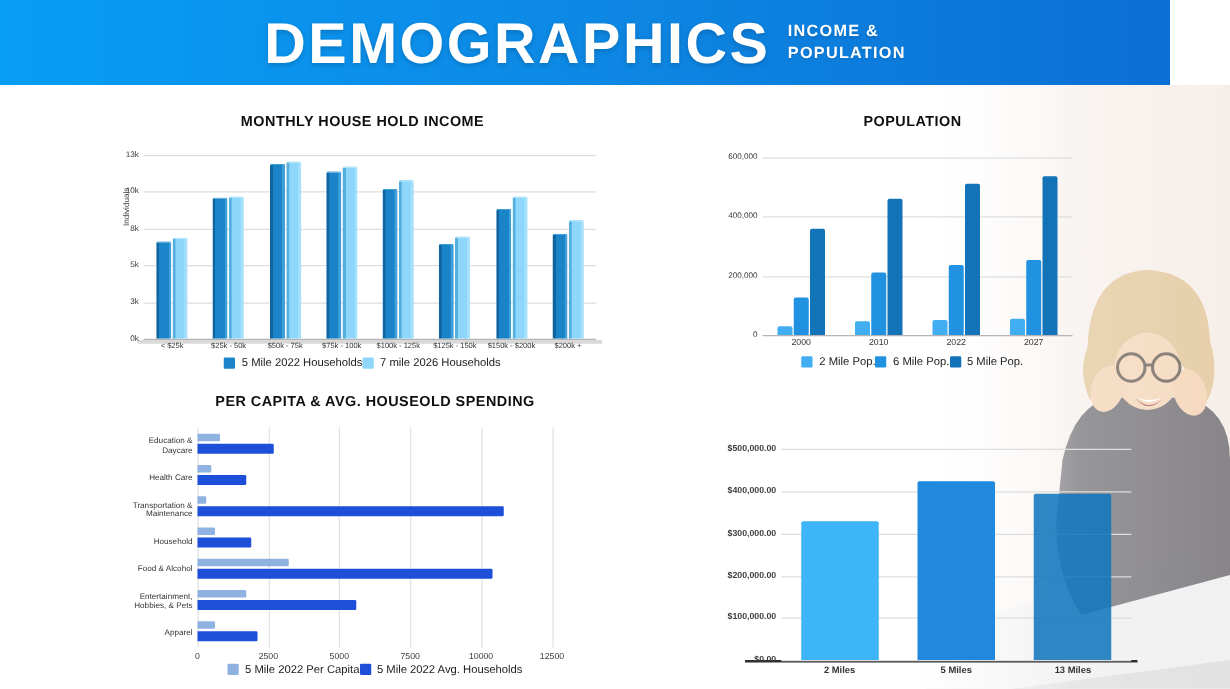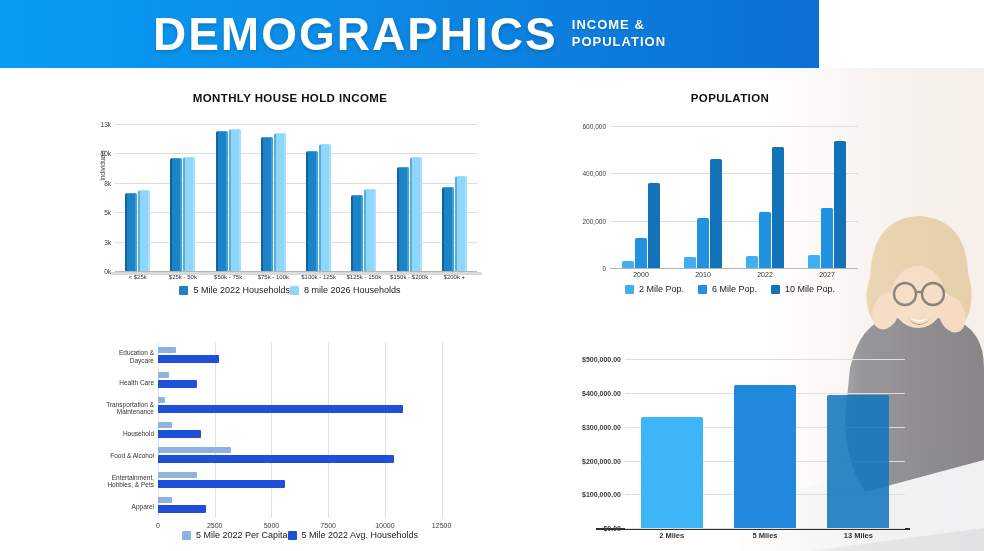--- a/index.html
+++ b/index.html
@@ -1,21 +1,21 @@
 <!DOCTYPE html>
 <html><head>
 <meta charset="utf-8">
 <style>
   * { margin:0; padding:0; box-sizing:border-box; }
   html,body { width:984px; height:551px; overflow:hidden; background:#ffffff;
     font-family:"Liberation Sans", sans-serif; }
   #page { position:relative; width:984px; height:551px; background:#ffffff; }
 
   
-  #header { position:absolute; left:0; top:0; width:819px; height:68px;
+  #header { position:absolute; left:0; top:0; width:936px; height:68px;
     background:linear-gradient(90deg,#089df6 0%,#0d86e2 55%,#0b6fd4 100%);
     display:flex; align-items:center; justify-content:center; z-index:3; }
   #header .title { font-size:46px; font-weight:bold; color:#ffffff; letter-spacing:2px;
     text-shadow:0 2px 4px rgba(0,0,0,0.18); line-height:1; }
   #header .subtitle { margin-left:14px; color:#ffffff; font-size:13px; font-weight:bold;
     letter-spacing:1px; line-height:1.3; text-shadow:0 1px 2px rgba(0,0,0,0.15); }
 
   
   #photo-layer { position:absolute; left:740px; top:68px; width:244px; height:483px; z-index:0; }
 
@@ -50,21 +50,21 @@
     background:#d9d9d9; border-radius:2px; }
   #income-ylabel { position:absolute; left:-16px; top:70px; width:60px; text-align:center;
     font-size:6.5px; color:#444; transform:rotate(-90deg); }
   #legend-income { top:193px; }
 
   
   #chart-pop { left:588px; top:92px; width:284px; height:218px; }
   .plot-pop { left:22px; top:27px; width:248px; height:149px; }
   .plot-pop .ytick { left:-46px; width:42px; text-align:right; }
   .plot-pop .cat { font-size:7px; }
-  #legend-pop { top:192px; gap:14px; }
+  #legend-pop { top:192px; }
 
   
   #chart-spend { left:98px; top:316px; width:404px; height:235px; }
   .plot-spend { left:60px; top:26px; width:304px; height:176px; }
   .hrows { position:absolute; inset:0; display:flex; flex-direction:column;
     justify-content:space-around; }
   .hrow { display:flex; flex-direction:column; gap:2px; justify-content:center; }
   .hbar { border-radius:0 1px 1px 0; }
   .hcats { position:absolute; left:-60px; top:0; width:56px; height:100%;
     display:flex; flex-direction:column; justify-content:space-around; }
@@ -192,21 +192,21 @@
           <div class="cat">$200k +</div>
         </div>
       </div>
     <div class="legend" id="legend-income">
         <div class="leg-item">
           <div class="swatch" style="background: rgb(27, 131, 200);"></div>
           <div class="leg-label">5 Mile 2022 Households</div>
         </div>
         <div class="leg-item">
           <div class="swatch" style="background: rgb(142, 215, 250);"></div>
-          <div class="leg-label">8 mile 2026 Households</div>
+          <div class="leg-label">7 mile 2026 Households</div>
         </div>
       </div>
   </div>
 
   <div id="chart-pop" class="chart">
     <div class="chart-title">POPULATION</div>
     <div class="plot plot-pop" id="plot-pop">
         <div class="gridline-h zero" style="top: 149px;"></div>
         <div class="ytick" style="top: 146px;">0</div>
         <div class="gridline-h" style="top: 101.698px;"></div>
@@ -248,26 +248,27 @@
         <div class="leg-item">
           <div class="swatch" style="background: rgb(65, 174, 242);"></div>
           <div class="leg-label">2 Mile Pop.</div>
         </div>
         <div class="leg-item">
           <div class="swatch" style="background: rgb(33, 145, 226);"></div>
           <div class="leg-label">6 Mile Pop.</div>
         </div>
         <div class="leg-item">
           <div class="swatch" style="background: rgb(19, 115, 184);"></div>
-          <div class="leg-label">10 Mile Pop.</div>
+          <div class="leg-label">5 Mile Pop.</div>
         </div>
       </div>
   </div>
 
   <div id="chart-spend" class="chart">
+    <div class="chart-title">PER CAPITA &amp; AVG. HOUSEOLD SPENDING</div>
     <div class="plot plot-spend" id="plot-spend">
         <div class="gridline-v" style="left: 0px;"></div>
         <div class="xtick" style="left: -12px; width: 24px; text-align: center; top: 180px;">0</div>
         <div class="gridline-v" style="left: 56.7164px;"></div>
         <div class="xtick" style="left: 44.7164px; width: 24px; text-align: center; top: 180px;">2500</div>
         <div class="gridline-v" style="left: 113.433px;"></div>
         <div class="xtick" style="left: 101.433px; width: 24px; text-align: center; top: 180px;">5000</div>
         <div class="gridline-v" style="left: 170.149px;"></div>
         <div class="xtick" style="left: 158.149px; width: 24px; text-align: center; top: 180px;">7500</div>
         <div class="gridline-v" style="left: 226.866px;"></div>

